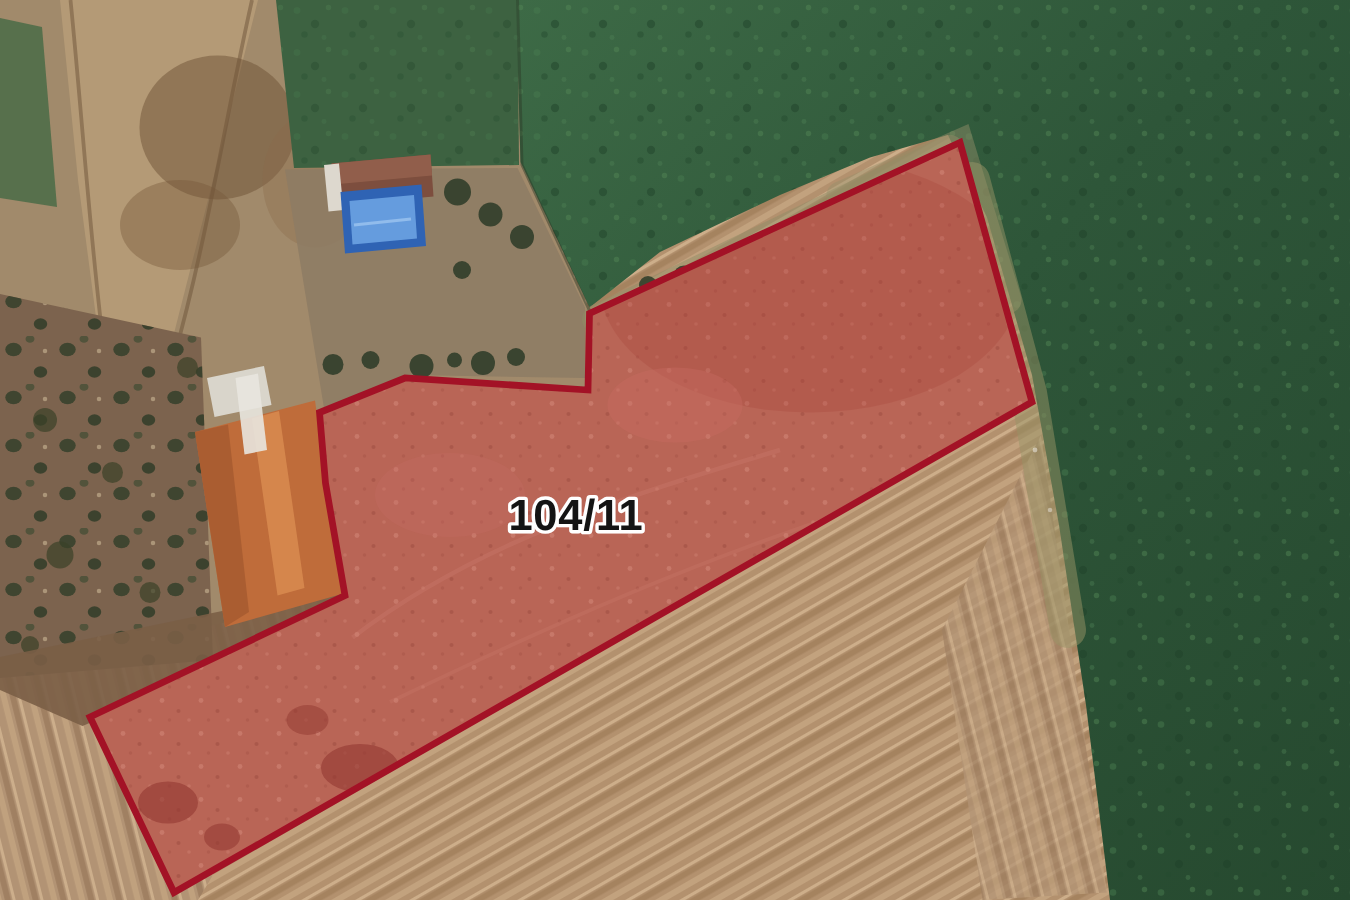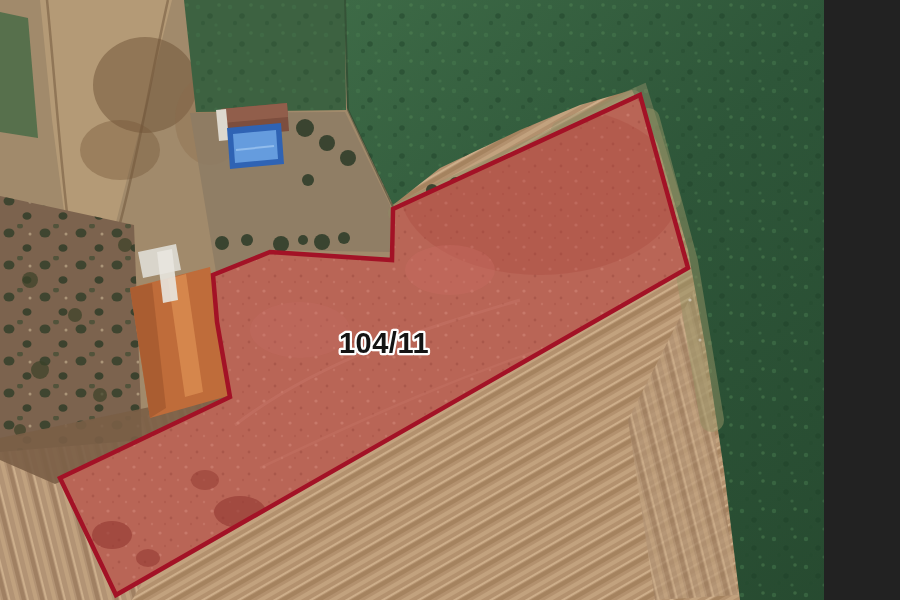--- a/index.html
+++ b/index.html
@@ -1,16 +1,16 @@
 <!DOCTYPE html>
 <html><head>
 <meta charset="utf-8">
 <style>
   html,body{margin:0;padding:0;background:#222;}
-  .stage{position:relative;width:824px;height:600px;overflow:hidden;font-family:"Liberation Sans",sans-serif;}
+  .stage{position:relative;width:900px;height:600px;overflow:hidden;font-family:"Liberation Sans",sans-serif;}
   .stage svg{display:block;width:900px;height:600px;}
   text.parcel-label{font-family:"Liberation Sans","DejaVu Sans",sans-serif;font-weight:bold;font-size:29px;letter-spacing:0.5px;paint-order:stroke;stroke-linejoin:round;}
 </style>
 </head>
 <body>
 
 <div class="stage">
 <svg viewBox="0 0 900 600" xmlns="http://www.w3.org/2000/svg">
   <defs>
     <pattern id="furrow30" patternUnits="userSpaceOnUse" width="18" height="18" patternTransform="rotate(-30)">

